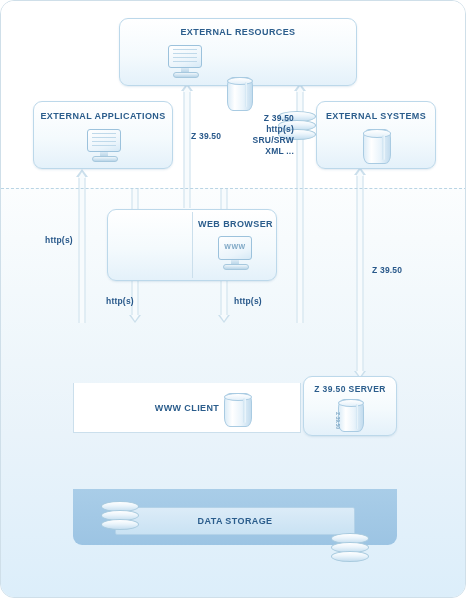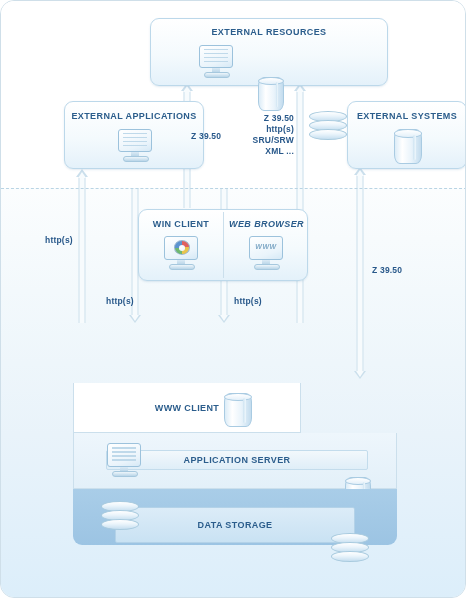--- a/index.html
+++ b/index.html
@@ -11,21 +11,21 @@
   
   .bg-top{position:absolute;left:0;top:0;width:466px;height:187px;background:#ffffff;}
   .bg-bottom{position:absolute;left:0;top:187px;width:466px;height:411px;
              background:linear-gradient(180deg,#fbfdfe 0%,#f3f9fc 25%,#e9f3fa 60%,#dceefa 100%);}
   .divider{position:absolute;left:0;top:187px;width:466px;height:0;
            border-top:1px dashed #b9d4e4;}
 
   
   .card{position:absolute;box-sizing:border-box;border:1px solid #bcd8ea;border-radius:9px;
         background:linear-gradient(180deg,#ffffff 0%,#f4fafd 55%,#e4f1fa 100%);
-        box-shadow:0 1px 2px rgba(120,160,190,.22);margin-left:31px;}
+        box-shadow:0 1px 2px rgba(120,160,190,.22);}
   .ttl{position:absolute;left:0;right:0;text-align:center;color:#2b5d8c;
        font-weight:bold;letter-spacing:.4px;font-size:9px;}
 
   
   .lbl{position:absolute;color:#28588a;font-weight:bold;font-size:8.5px;
        letter-spacing:.2px;line-height:11px;white-space:pre-line;}
 
   
   .arrow{position:absolute;}
   .shaft{position:absolute;left:50%;transform:translateX(-50%);width:5px;
@@ -209,79 +209,57 @@
   </div>
 
   <div class="lbl" style="left:190px;top:130px;">Z 39.50</div>
   <div class="lbl" style="left:231px;top:112px;width:62px;text-align:right;">Z 39.50
 http(s)
 SRU/SRW
 XML ...</div>
 
   <div class="card" style="left:106px;top:208px;width:170px;height:72px;">
     <div class="vsep" style="left:84px;top:2px;bottom:2px;"></div>
-    <div style="position:absolute;left:0;top:0;width:84px;height:100%;">
-      <div class="ttl" style="top:9px;">WIN CLIENT</div>
-      <div class="ico mon" style="left:25px;top:26px;width:34px;height:33px;">
-        <div class="scr">
-          <div class="globe" style="position:absolute;left:28%;top:16%;width:44%;height:58%;"></div>
-        </div>
-        <div class="neck"></div>
-          <div class="base"></div>
-      </div>
-    </div>
-    <div style="position:absolute;left:85px;top:0;width:85px;height:100%;font-style:italic;">
+    <div style="position:absolute;left:85px;top:0;width:85px;height:100%;">
       <div class="ttl" style="top:9px;">WEB BROWSER</div>
       <div class="ico mon" style="left:25px;top:26px;width:34px;height:33px;">
         <div class="scr">
           <div class="www">WWW</div>
         </div>
         <div class="neck"></div>
           <div class="base"></div>
       </div>
     </div>
   </div>
 
   <div class="lbl" style="left:44px;top:234px;">http(s)</div>
   <div class="lbl" style="left:105px;top:295px;">http(s)</div>
   <div class="lbl" style="left:233px;top:295px;">http(s)</div>
   <div class="lbl" style="left:371px;top:264px;">Z 39.50</div>
 
+  <div class="card" style="left:302px;top:375px;width:94px;height:60px;">
+    <div class="ttl" style="top:7px;font-size:8.5px;">Z 39.50 SERVER</div>
+    <div class="ico cyl" style="left:34px;top:22px;width:24px;height:31px;">
+      <div class="bar"></div>
+      <div style="position:absolute;left:2px;top:12px;font-size:5px;color:#7fa8c6;font-weight:bold;
+                  transform:rotate(90deg);transform-origin:left top;white-space:nowrap;">Z 39.50</div>
+    </div>
+  </div>
 
 
   <div class="block blk-white" style="left:72px;top:382px;width:228px;height:50px;border-top:none;">
     <div class="ttl" style="top:20px;">WWW CLIENT</div>
     <div class="ico cyl" style="left:150px;top:10px;width:26px;height:32px;">
         <div class="bar"></div>
       </div>
   </div>
 
-  <div class="block blk-app" style="left:72px;top:432px;width:324px;height:56px;border-top:none;">
-    <div class="band band-app" style="left:32px;top:17px;width:262px;height:20px;">
-      <div class="bt">APPLICATION SERVER</div>
-    </div>
-    <div class="ico mon" style="left:33px;top:10px;width:34px;height:33px;">
-      <div class="scr">
-          <div class="lines">
-            <b></b>
-            <b></b>
-            <b></b>
-            <b></b>
-          </div>
-        </div>
-      <div class="neck"></div>
-        <div class="base"></div>
-    </div>
-    <div class="ico cyl" style="left:271px;top:11px;width:24px;height:31px;">
-        <div class="bar"></div>
-      </div>
-  </div>
 
   <div class="block blk-data" style="left:72px;top:488px;width:324px;height:56px;border-radius:0 0 9px 9px;">
-    <div class="band band-data" style="left:42px;top:18px;width:240px;height:36px;">
+    <div class="band band-data" style="left:42px;top:18px;width:240px;height:28px;">
       <div class="bt">DATA STORAGE</div>
     </div>
     <div class="ico disc" style="left:28px;top:12px;width:38px;height:32px;">
       <span style="top:0;"></span>
         <span style="top:9px;"></span>
         <span style="top:18px;"></span>
     </div>
     <div class="ico disc" style="left:258px;top:12px;width:38px;height:32px;">
       <span style="top:0;"></span>
         <span style="top:9px;"></span>

